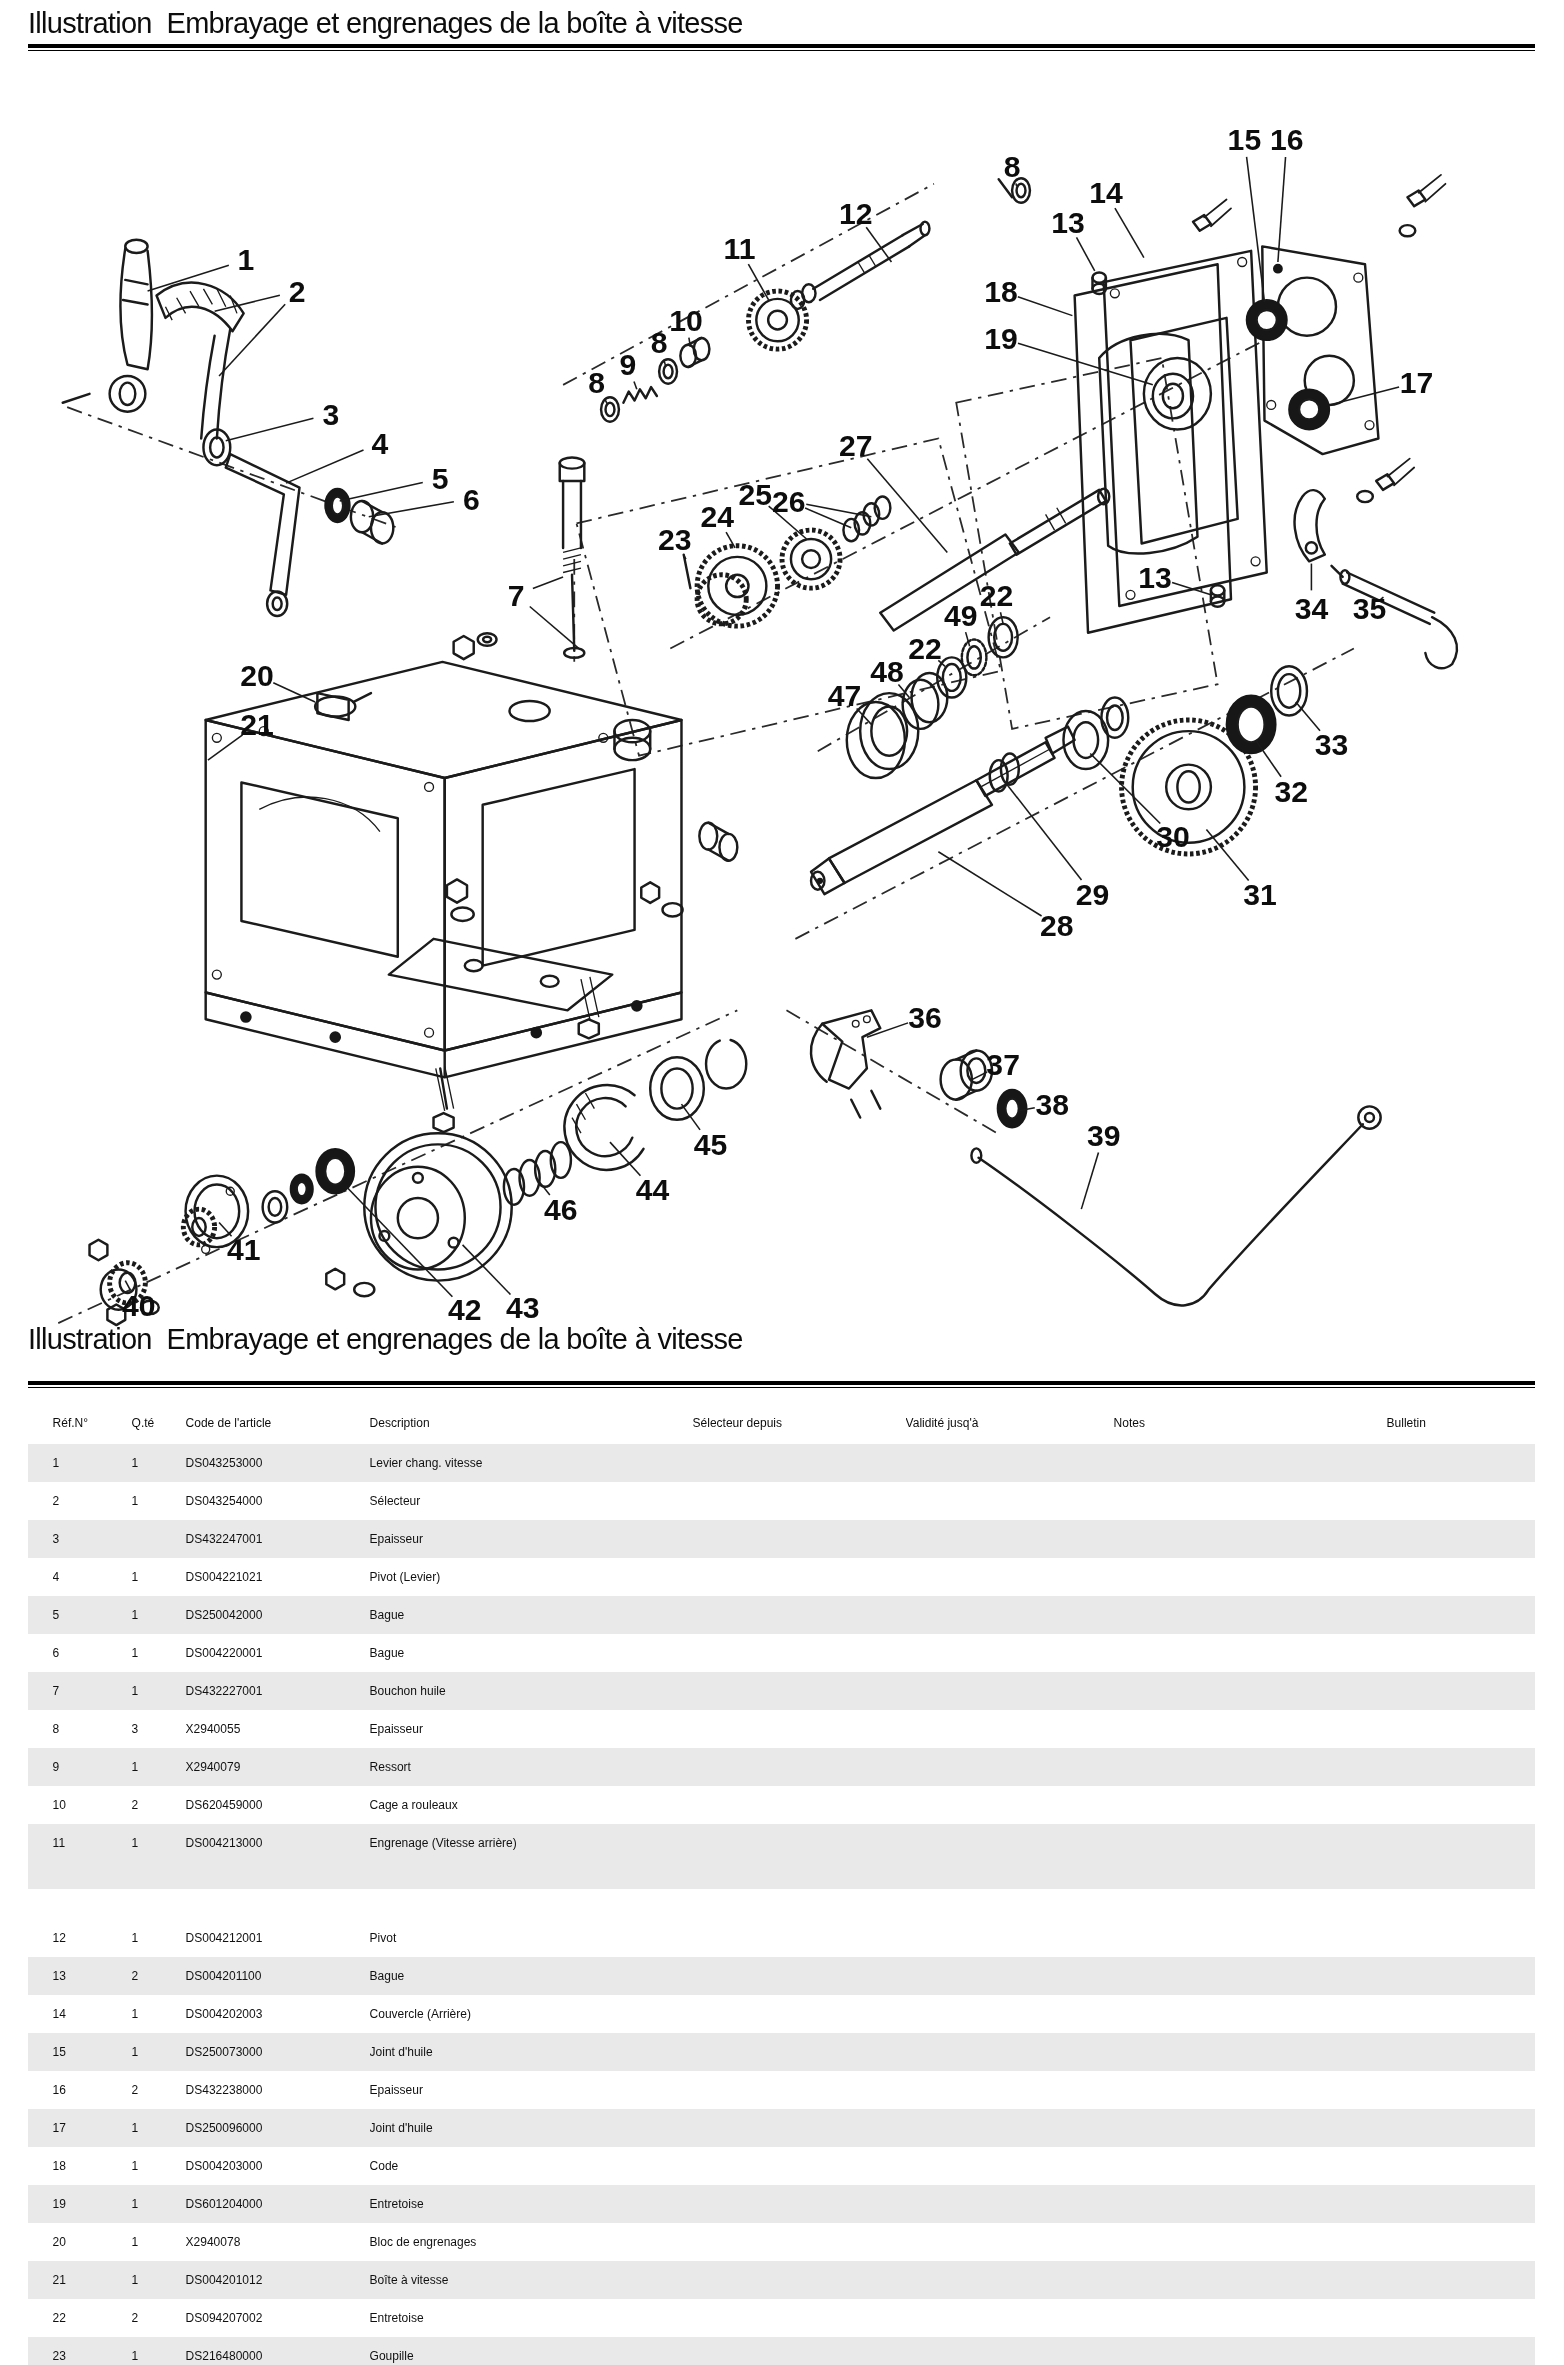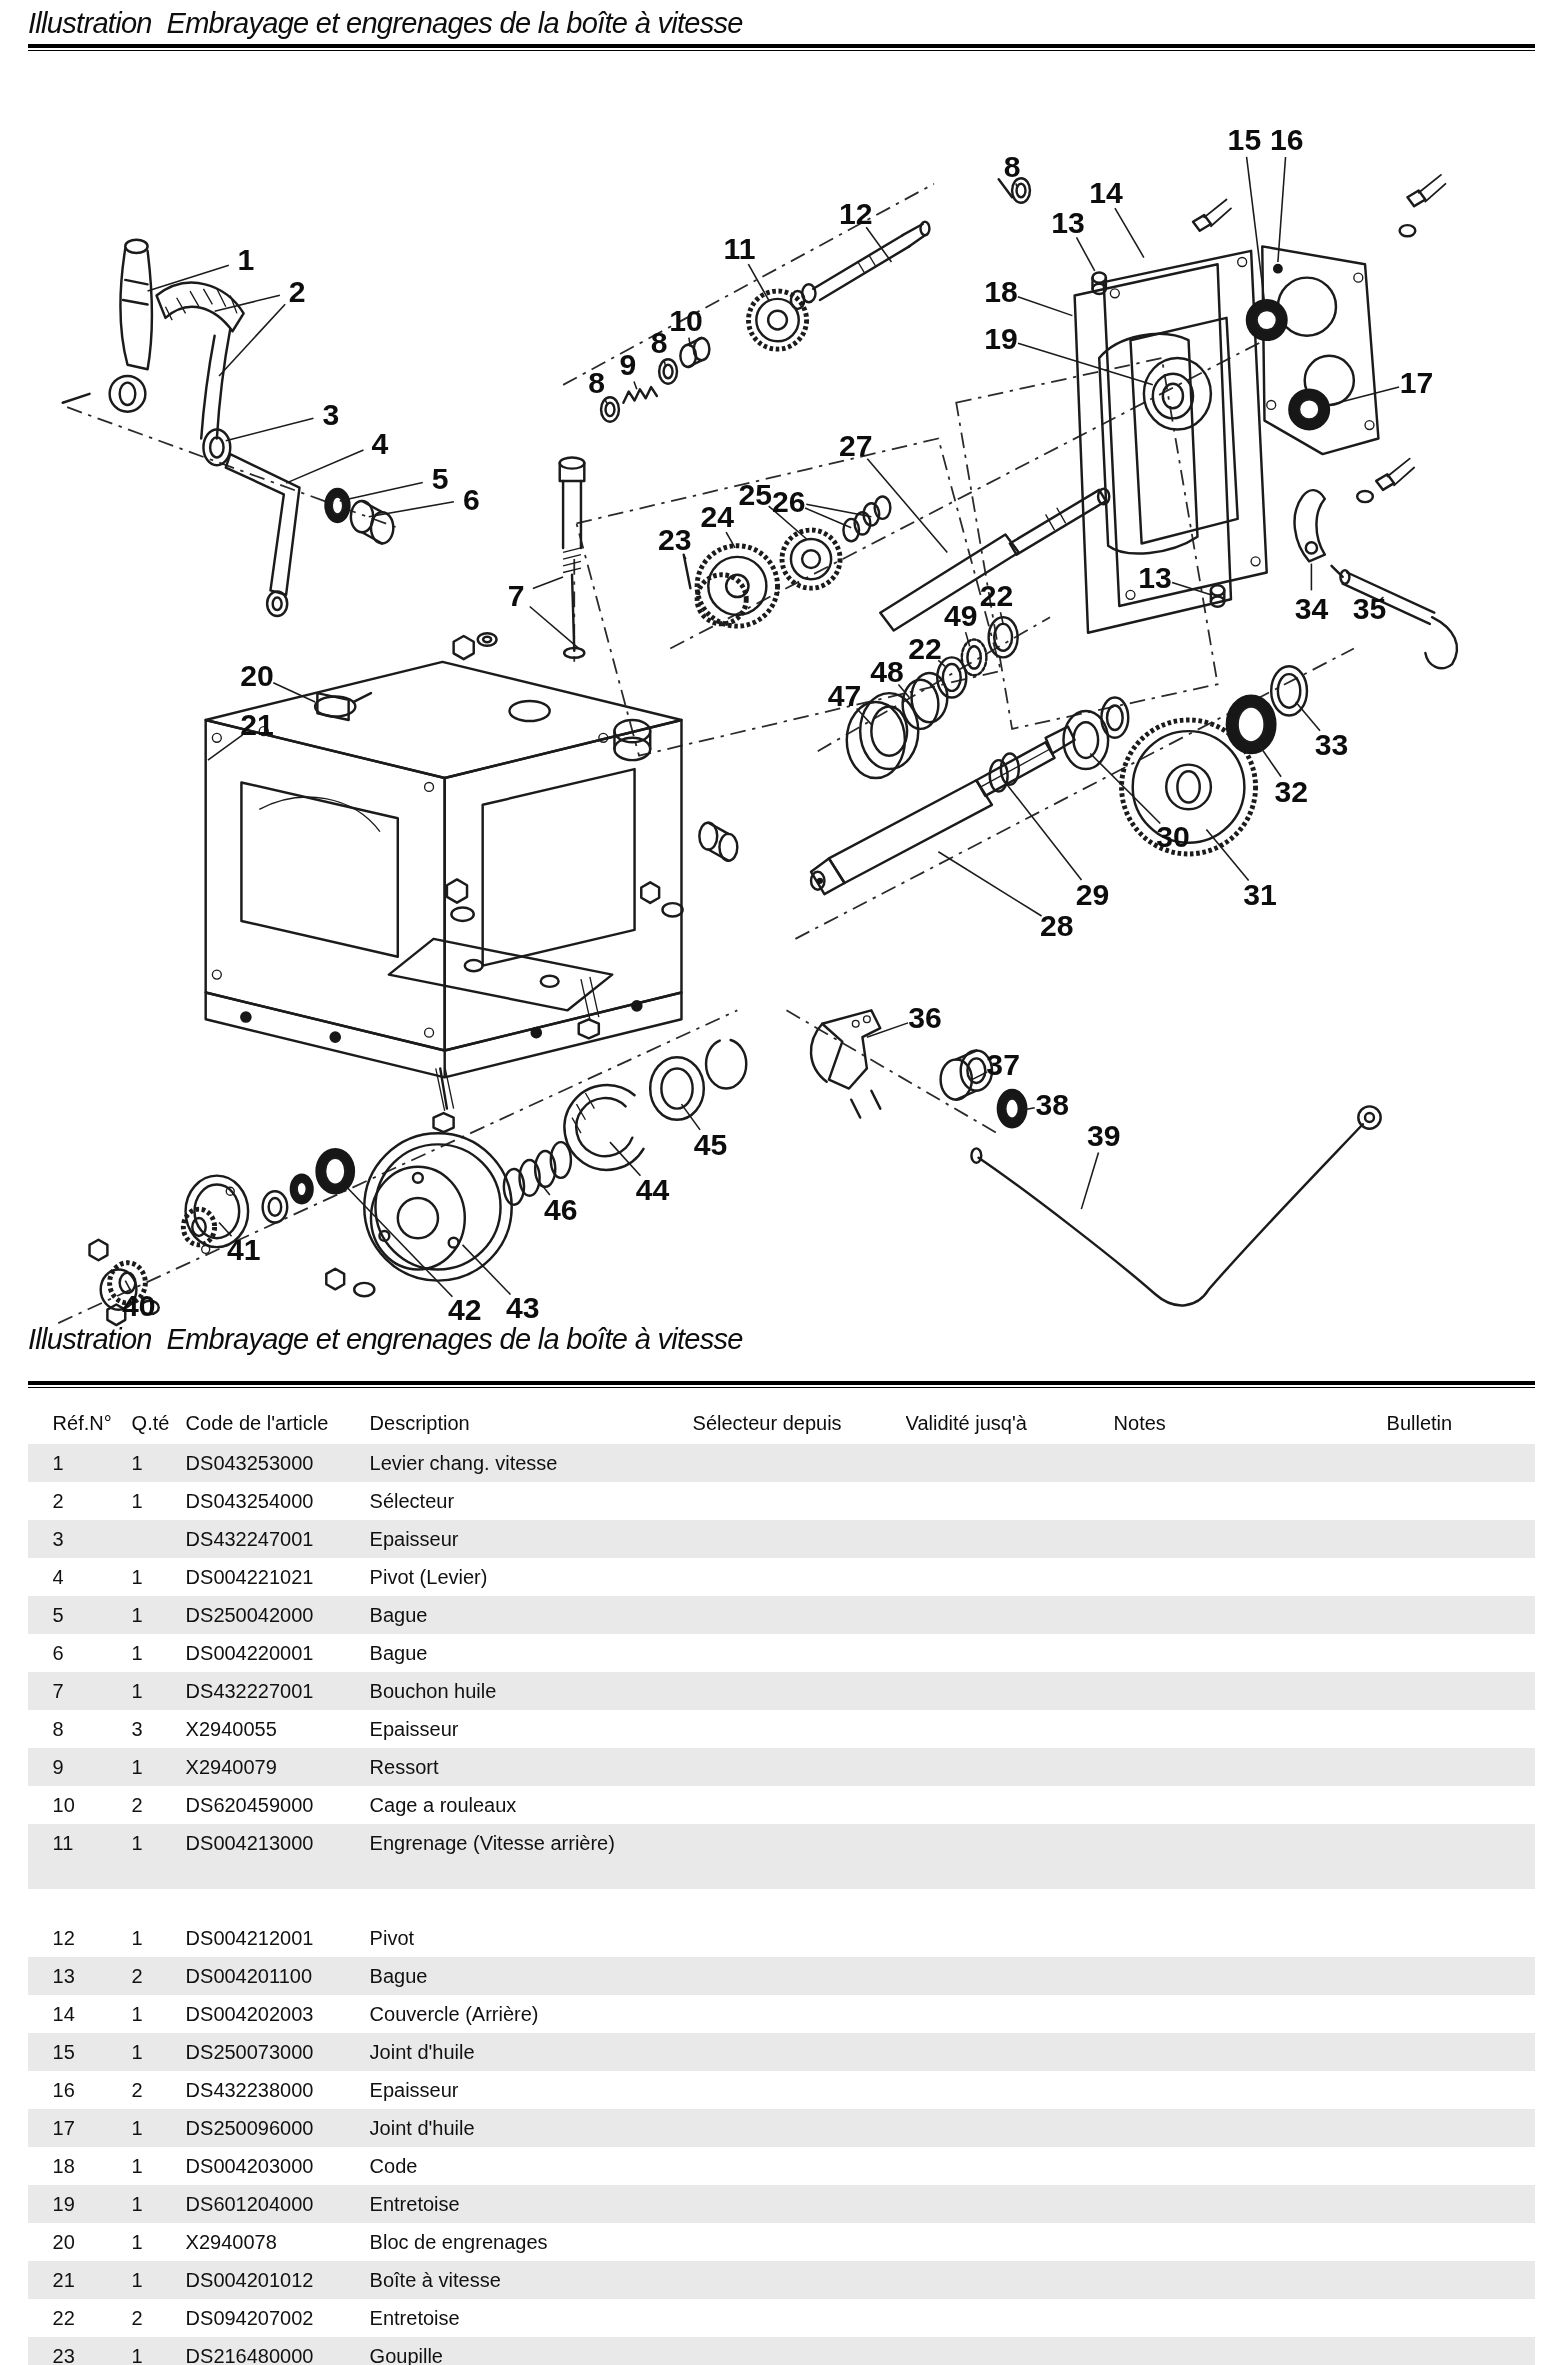--- a/index.html
+++ b/index.html
@@ -1,22 +1,22 @@
 <!DOCTYPE html>
 <html style="font-size:7.6px"><head>
 <meta charset="utf-8">
 <style>
   html,body{margin:0;padding:0;background:#fff;}
   #page{position:relative;width:1564px;height:3558px;background:#ffffff;overflow:hidden;
         font-family:"Liberation Sans",sans-serif;color:#111;}
-  .title{position:absolute;left:28px;font-size:29px;letter-spacing:-0.7px;color:#0d0d0d;white-space:pre;font-style:italic;}
+  .title{position:absolute;left:28px;font-size:29px;letter-spacing:-0.7px;color:#0d0d0d;white-space:pre;}
   .rule{position:absolute;left:28px;width:1507px;height:1.9px;background:#fff;
         border-top:4.3px solid #000;border-bottom:1.4px solid #000;}
   .thead,.trow{display:grid;grid-template-columns:79px 54px 184px 323px 213px 208px 273px 1fr;
-        box-sizing:border-box;padding-left:24.6px;width:1507px;font-size:20px;}
+        box-sizing:border-box;padding-left:24.6px;width:1507px;font-size:12px;}
   .thead{position:absolute;left:28px;height:26.5px;line-height:26.5px;color:#0d0d0d;}
   .rowsbox{position:absolute;left:28px;}
   .trow{height:38px;line-height:38px;}
   .trow.g{background:#e9e9e9;}
   .blankrow{width:1507px;}
   .blankrow.g{background:#e9e9e9;}
   .cell{overflow:hidden;white-space:nowrap;}
   #diagram{position:absolute;left:0;top:90px;}
   .art{stroke:#1b1b1b;fill:none;stroke-width:1.1;stroke-linecap:round;stroke-linejoin:round;}
   .artthin{stroke:#1b1b1b;fill:none;stroke-width:0.6;}

